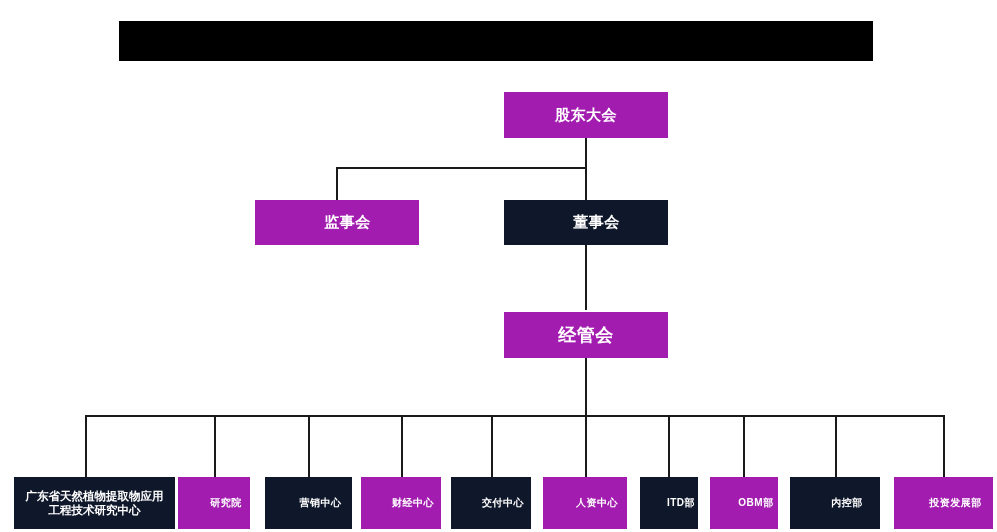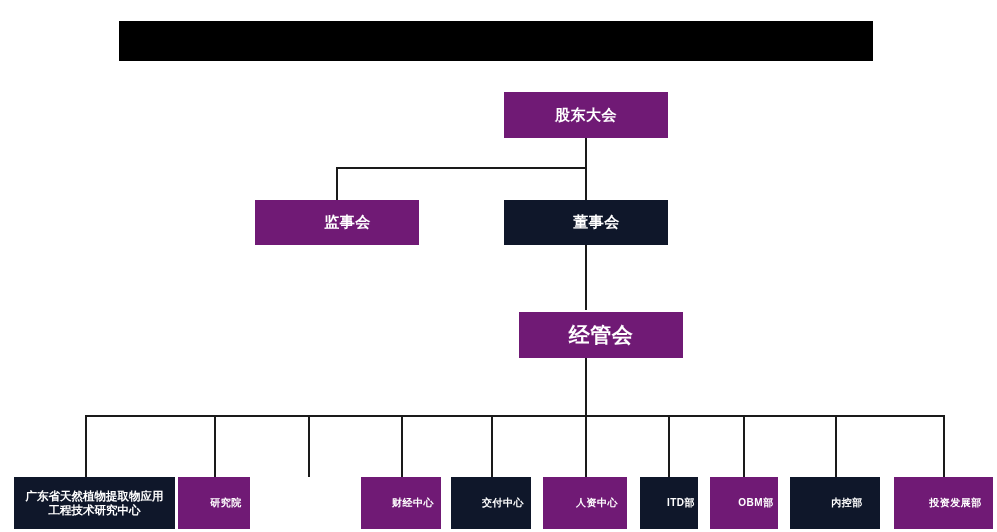--- a/index.html
+++ b/index.html
@@ -44,26 +44,26 @@
     display: flex;
     align-items: center;
     justify-content: center;
     text-align: center;
     color: #ffffff;
     font-weight: bold;
     line-height: 1.25;
     border: 1px solid rgba(255,255,255,0.0);
     letter-spacing: 0.5px;
   }
-  .node.dark  { background: #701a75; }
+  .node.dark  { background: #a21caf; }
   .node.light { background: #0f172a; }
 
   .node.tier1 { font-size: 15px; }
   .node.tier2 { font-size: 15px; padding-left: 21px; }
-  .node.tier3 { font-size: 21px; margin-left: 15px; }
+  .node.tier3 { font-size: 18px; }
   .node.leaf  { font-size: 10px; padding-left: 24px; }
   .node.leaf.small { font-size: 11.5px; padding: 0 6px; letter-spacing: 0; }
 </style>
 </head>
 <body>
 
 <div id="canvas">
 
   <div class="redaction-bar"></div>
 
@@ -96,20 +96,21 @@
   <div class="node tier2 dark" style="left:255px; top:200px; width:164px; height:45px;">监事会</div>
 
   <div class="node tier2 light" style="left:504px; top:200px; width:164px; height:45px;">董事会</div>
 
   <div class="node tier3 dark" style="left:504px; top:312px; width:164px; height:46px;">经管会</div>
 
   <div class="node leaf small light" style="left:14px; top:477px; width:161px; height:52px;">广东省天然植物提取物应用工程技术研究中心</div>
 
   <div class="node leaf dark" style="left:178px; top:477px; width:72px; height:52px;">研究院</div>
 
+  <div class="node leaf light" style="left:265px; top:477px; width:87px; height:52px;">营销中心</div>
 
   <div class="node leaf light" style="left:451px; top:477px; width:80px; height:52px;">交付中心</div>
 
   <div class="node leaf dark" style="left:361px; top:477px; width:80px; height:52px;">财经中心</div>
 
   <div class="node leaf dark" style="left:543px; top:477px; width:84px; height:52px;">人资中心</div>
 
   <div class="node leaf light" style="left:640px; top:477px; width:58px; height:52px;">ITD部</div>
 
   <div class="node leaf dark" style="left:710px; top:477px; width:68px; height:52px;">OBM部</div>

